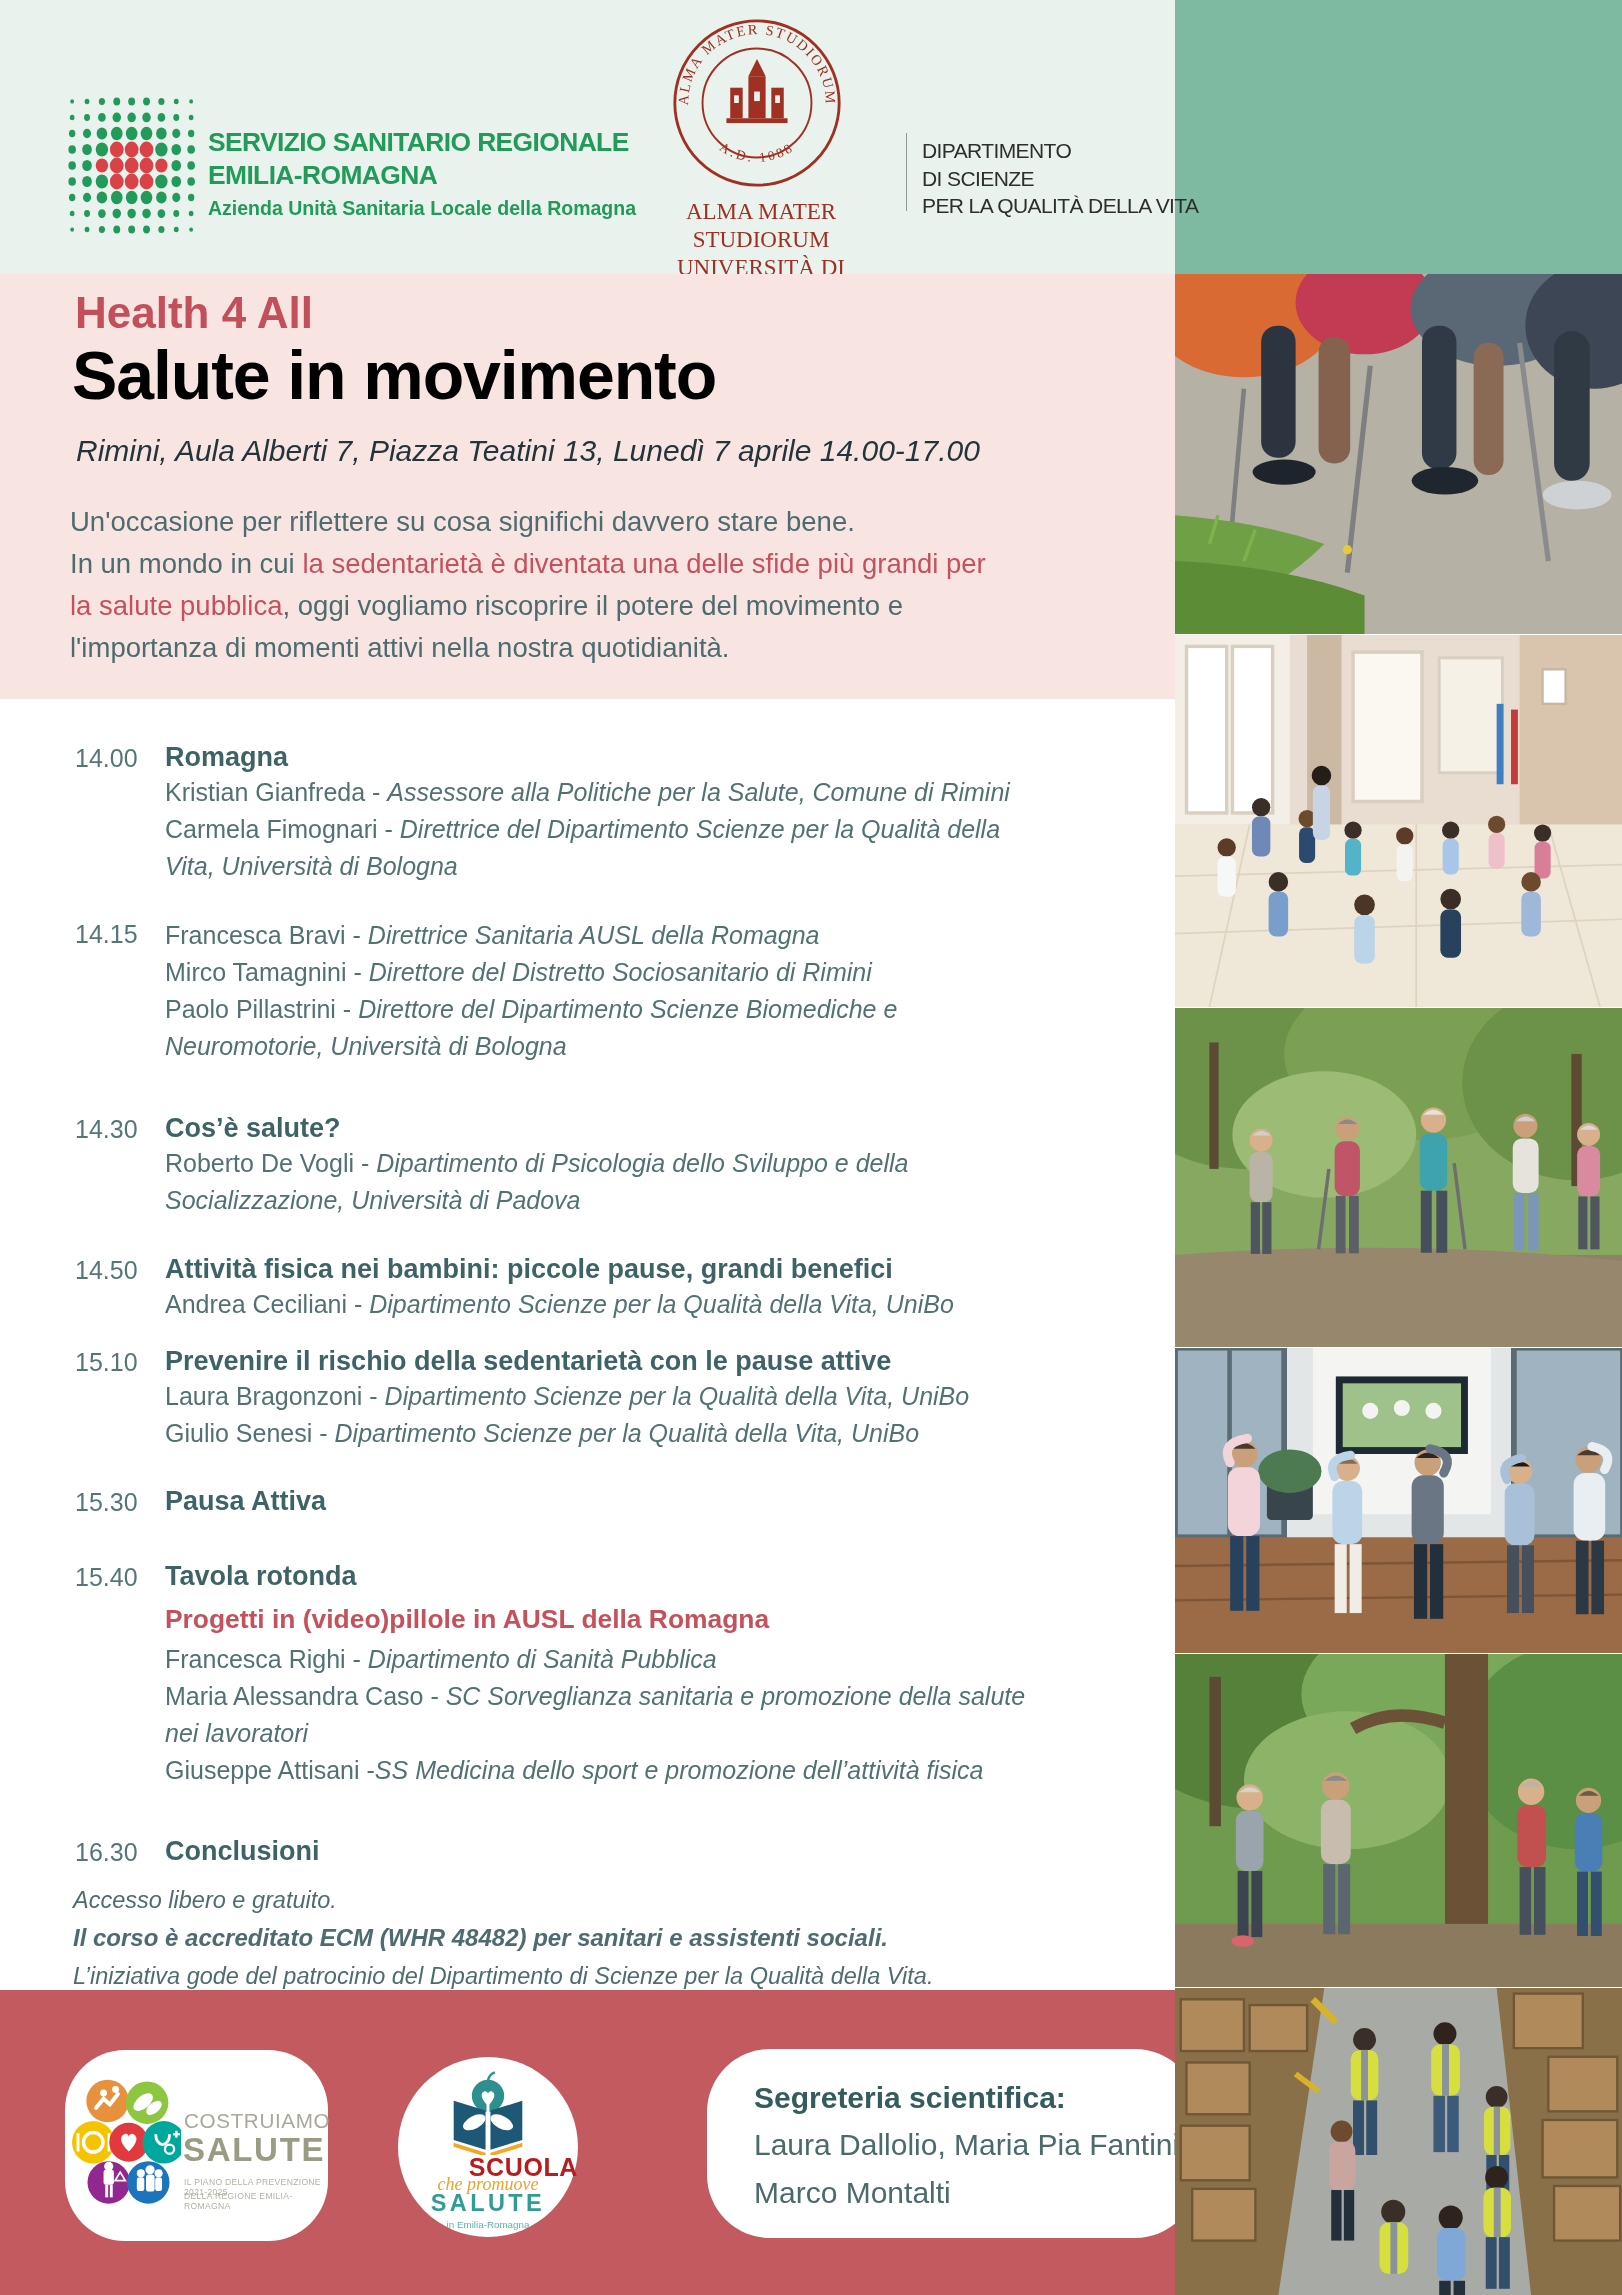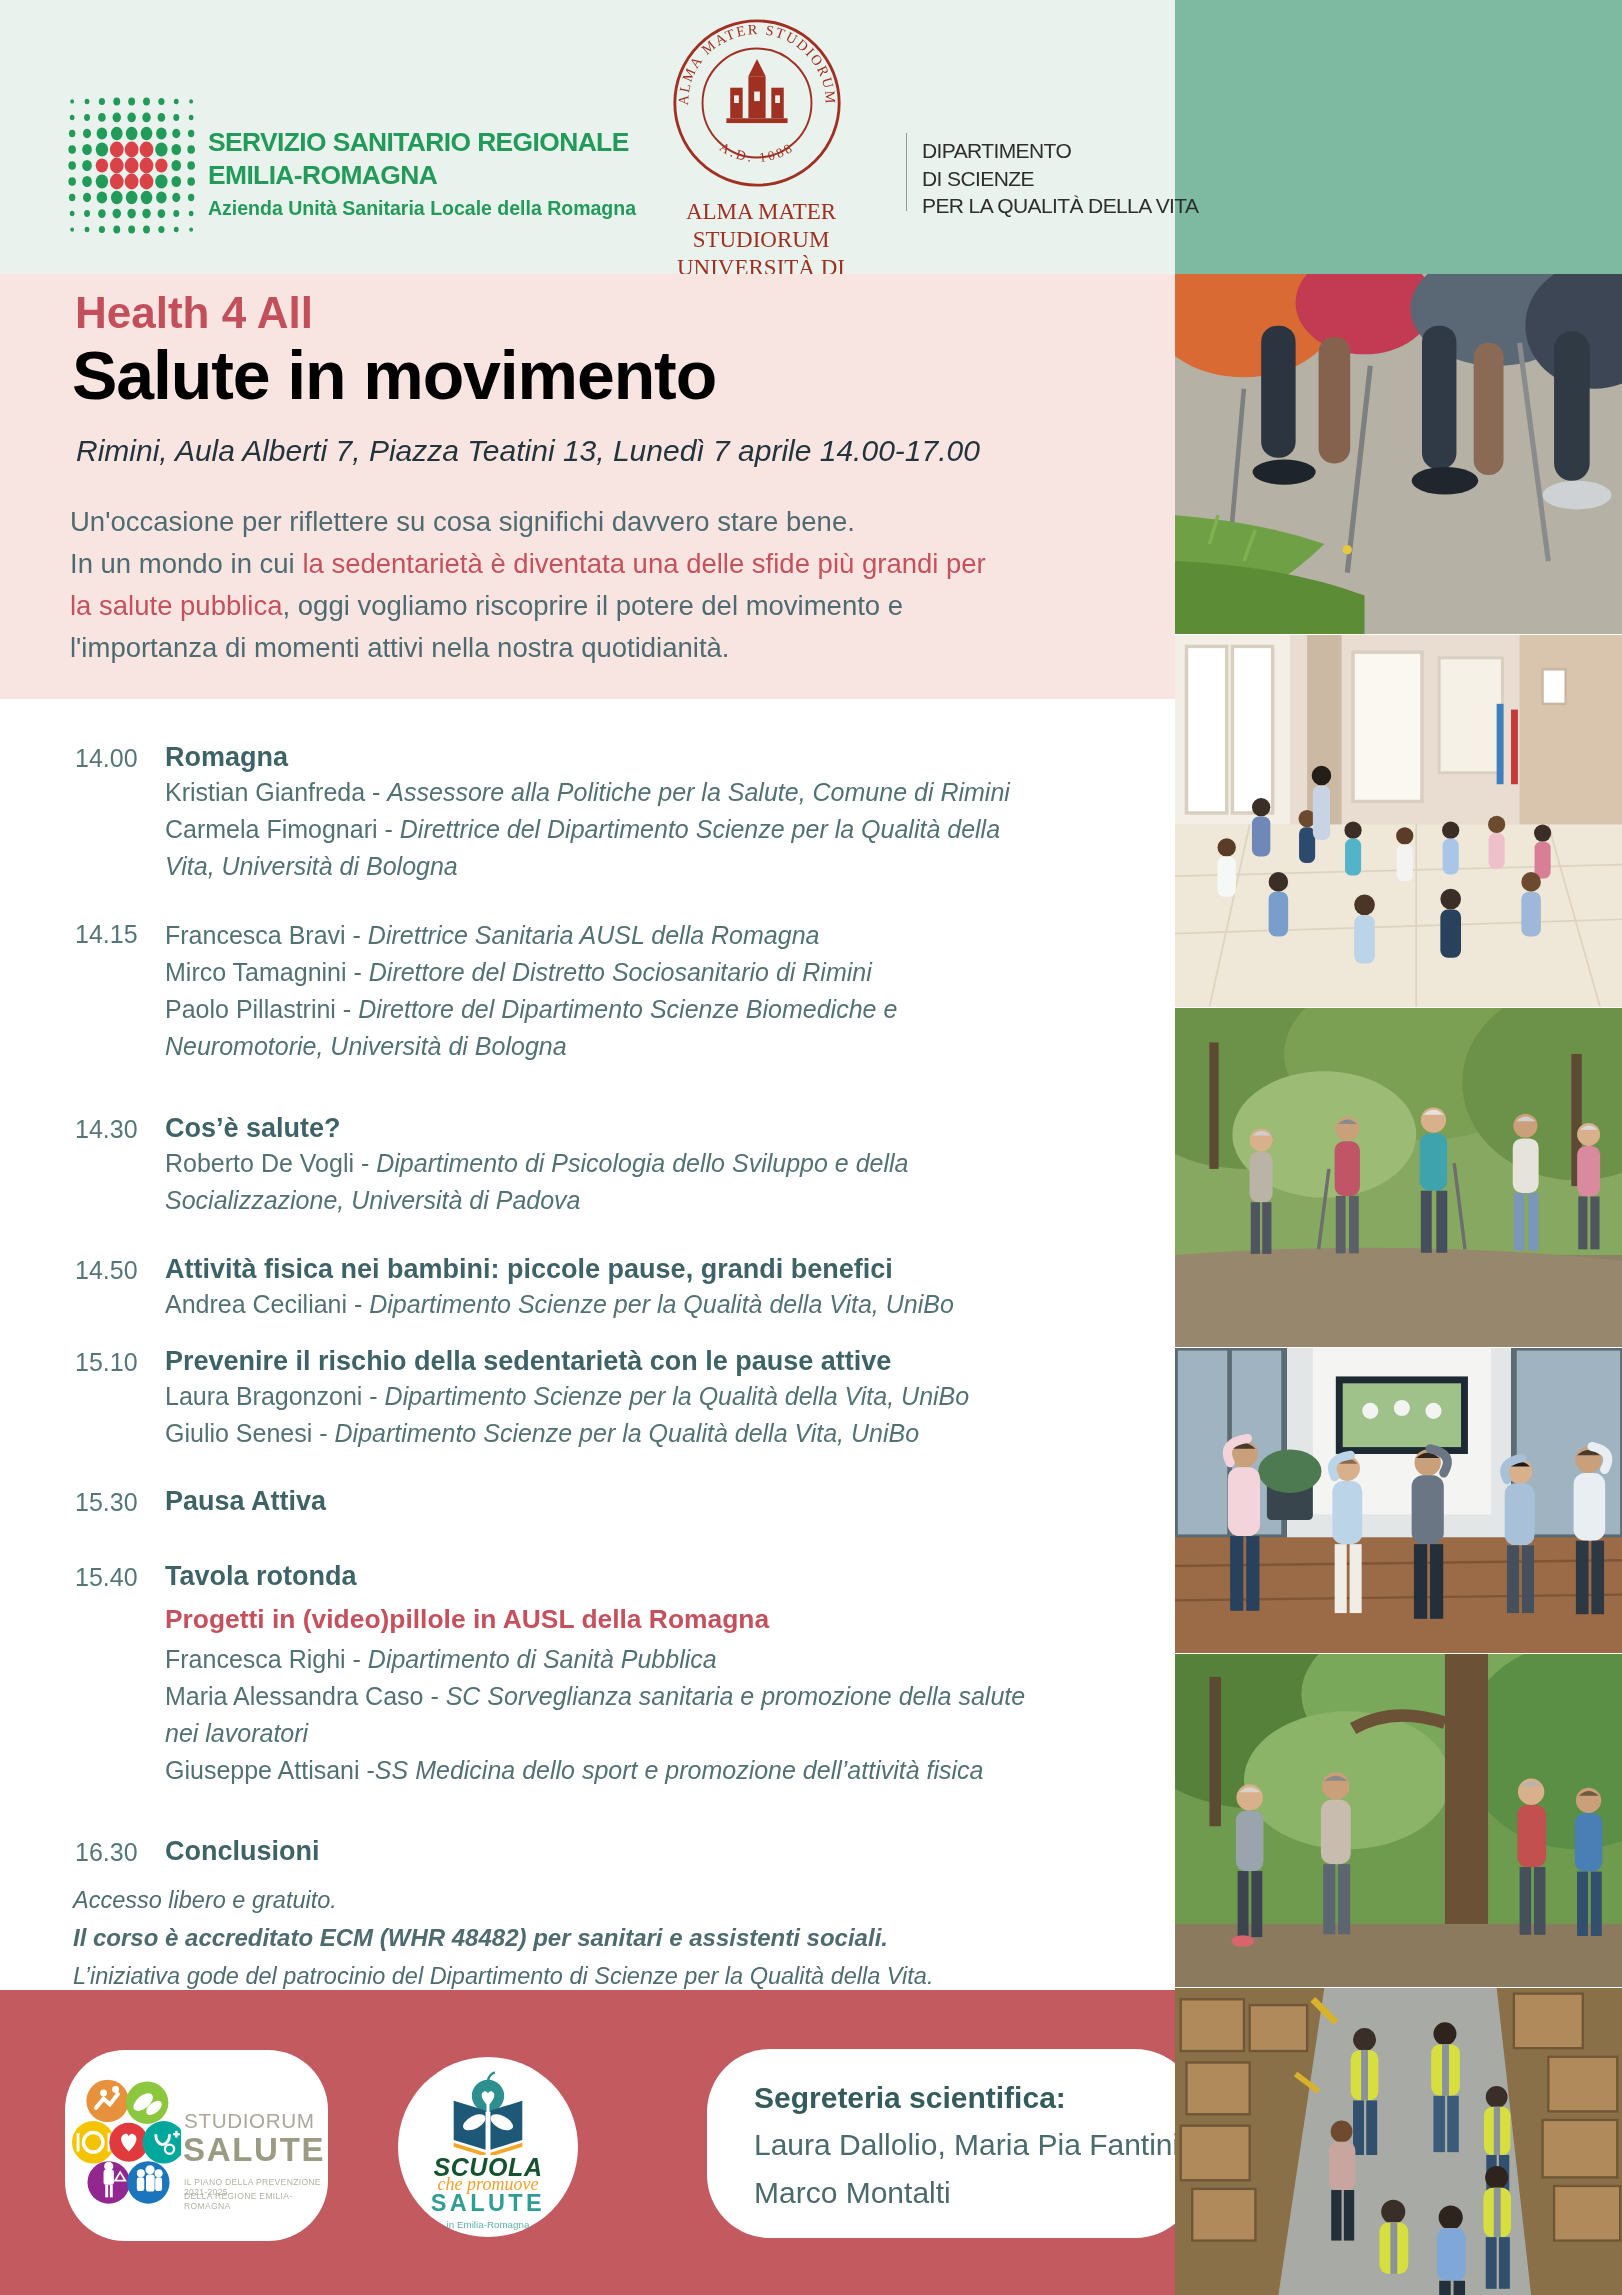--- a/index.html
+++ b/index.html
@@ -42,21 +42,21 @@
   
   .footer{position:absolute;left:0;top:1990px;width:1175px;height:306px;background:#c25a5f;}
   .card1{position:absolute;left:65px;top:60px;width:263px;height:191px;background:#fff;border-radius:60px;}
   .card1 svg{position:absolute;left:6.9px;top:27.5px;}
   .c1-t1{position:absolute;left:119px;top:59px;font-size:20.7px;color:#a9a89a;letter-spacing:0.6px;}
   .c1-t2{position:absolute;left:118px;top:81px;font-size:33px;font-weight:bold;color:#9b9b84;letter-spacing:1.7px;}
   .c1-s1{position:absolute;left:119px;top:127px;font-size:8.6px;color:#b3b2a4;letter-spacing:0.3px;}
   .c1-s2{position:absolute;left:119px;top:141px;font-size:8.6px;color:#b3b2a4;letter-spacing:0.3px;}
   .card2{position:absolute;left:398px;top:67px;width:180px;height:180px;background:#fff;border-radius:50%;}
   .card2 svg{position:absolute;left:41px;top:11.5px;}
-  .c2-l1{position:absolute;left:0;top:96px;width:180px;text-align:center;font-size:25px;font-weight:bold;color:#14532d;letter-spacing:0.6px;font-style:italic;}
+  .c2-l1{position:absolute;left:0;top:96px;width:180px;text-align:right;font-size:25px;font-weight:bold;color:#b91c1c;letter-spacing:0.6px;}
   .c2-l2{position:absolute;left:0;top:117px;width:180px;text-align:center;font-size:18px;font-style:italic;
          font-family:"Liberation Serif",serif;color:#f0a030;}
   .c2-l3{position:absolute;left:0;top:133px;width:180px;text-align:center;font-size:23.5px;font-weight:bold;color:#2f9d94;letter-spacing:3.4px;}
   .c2-l4{position:absolute;left:0;top:162px;width:180px;text-align:center;font-size:9.8px;color:#5fb0ac;}
   .card3{position:absolute;left:663px;top:59px;width:491px;height:189px;background:#fff;border-radius:63px;margin-left:44px;}
   .c3-h{position:absolute;left:47px;top:32px;font-size:30px;font-weight:bold;color:#355c5c;}
   .c3-l1{position:absolute;left:47px;top:79px;font-size:30px;color:#4a6a6c;}
   .c3-l2{position:absolute;left:47px;top:127px;font-size:30px;color:#4a6a6c;}
   
   .photo{position:absolute;left:1175px;width:448px;margin:0;overflow:hidden;background:#ccc;}
@@ -326,21 +326,21 @@
         <circle cx="64" cy="154" r="8" fill="#fff"></circle>
         <path d="M84 164 l9 15 h-18 Z" fill="none" stroke="#fff" stroke-width="3"></path>
         <circle cx="133" cy="182" r="37" fill="#1b75bc"></circle>
         <circle cx="120" cy="166" r="7" fill="#fff"></circle>
           <circle cx="136" cy="160" r="8" fill="#fff"></circle>
           <circle cx="151" cy="166" r="7" fill="#fff"></circle>
         <rect x="113" y="173" width="13" height="24" rx="5" fill="#fff"></rect>
         <rect x="129" y="168" width="15" height="30" rx="5" fill="#fff"></rect>
         <rect x="145" y="173" width="12" height="24" rx="5" fill="#fff"></rect>
       </svg>
-      <div class="c1-t1">STUDIORUM</div>
+      <div class="c1-t1">COSTRUIAMO</div>
       <div class="c1-t2">SALUTE</div>
       <div class="c1-s1">IL PIANO DELLA PREVENZIONE 2021-2025</div>
       <div class="c1-s2">DELLA REGIONE EMILIA-ROMAGNA</div>
     </div>
 
     <div class="card2">
       <svg width="98" height="86" viewBox="0 0 200 170">
         <circle cx="100" cy="52" r="33" fill="#2e8f8f"></circle>
         <path d="M100 20 q3 -12 14 -16" fill="none" stroke="#2e8f8f" stroke-width="5"></path>
         <path d="M30,62 L95,82 L95,162 L30,142 Z" fill="#1d5876"></path>

